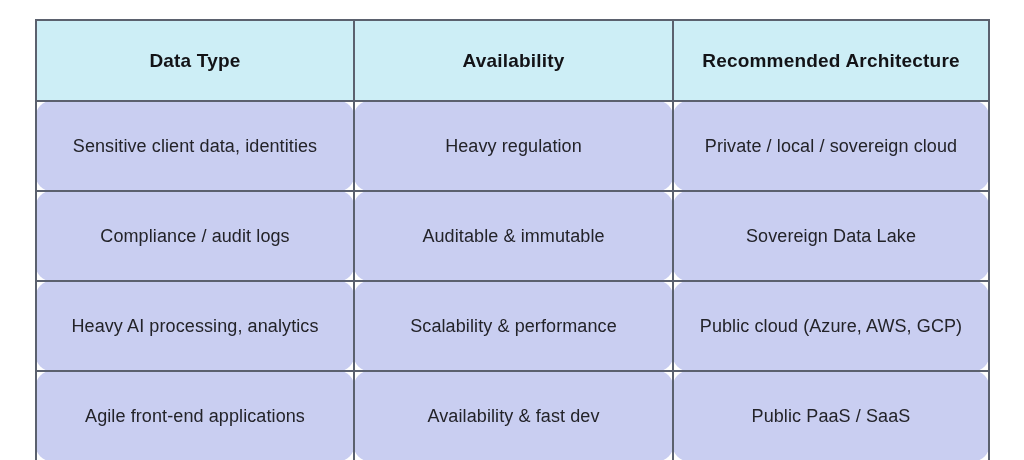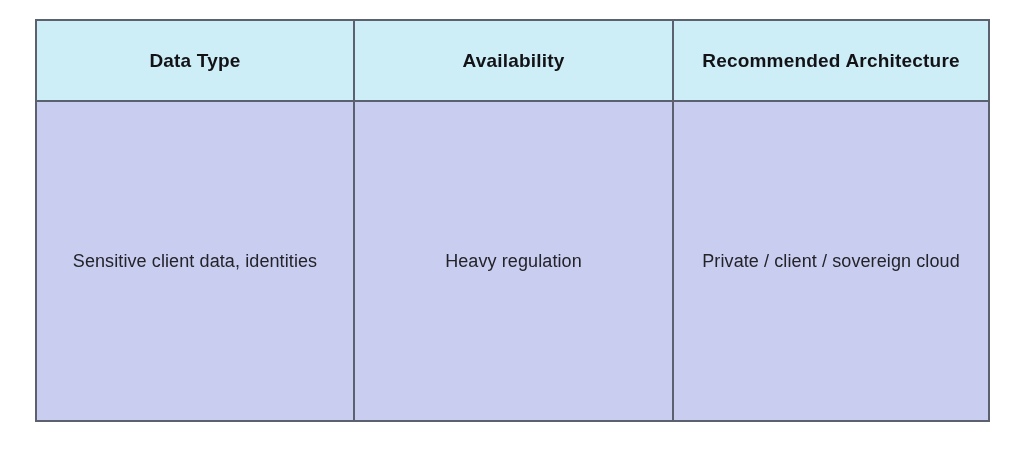--- a/index.html
+++ b/index.html
@@ -41,20 +41,21 @@
     height: 71px;
     letter-spacing: 0.2px;
   }
   .arch-table td {
     background: #c9cef1;
     color: #232329;
     font-weight: 400;
     font-size: 18px;
     height: 80px;
     letter-spacing: 0.1px;
+    border-radius: 15px;
   }
   .arch-table col.c1 { width: 318px; }
   .arch-table col.c2 { width: 319px; }
   .arch-table col.c3 { width: 316px; }
 </style>
 </head>
 <body>
 
 <div class="canvas">
   <table class="arch-table">
@@ -67,17 +68,32 @@
       <tr>
         <th>Data Type</th>
         <th>Availability</th>
         <th>Recommended Architecture</th>
       </tr>
     </thead>
     <tbody>
       <tr>
         <td>Sensitive client data, identities</td>
         <td>Heavy regulation</td>
-        <td>Private / client / sovereign cloud</td>
+        <td>Private / local / sovereign cloud</td>
+      </tr>
+      <tr>
+        <td>Compliance / audit logs</td>
+        <td>Auditable &amp; immutable</td>
+        <td>Sovereign Data Lake</td>
+      </tr>
+      <tr>
+        <td>Heavy AI processing, analytics</td>
+        <td>Scalability &amp; performance</td>
+        <td>Public cloud (Azure, AWS, GCP)</td>
+      </tr>
+      <tr>
+        <td>Agile front-end applications</td>
+        <td>Availability &amp; fast dev</td>
+        <td>Public PaaS / SaaS</td>
       </tr>
     </tbody>
   </table>
 </div>
 
 </body></html>

